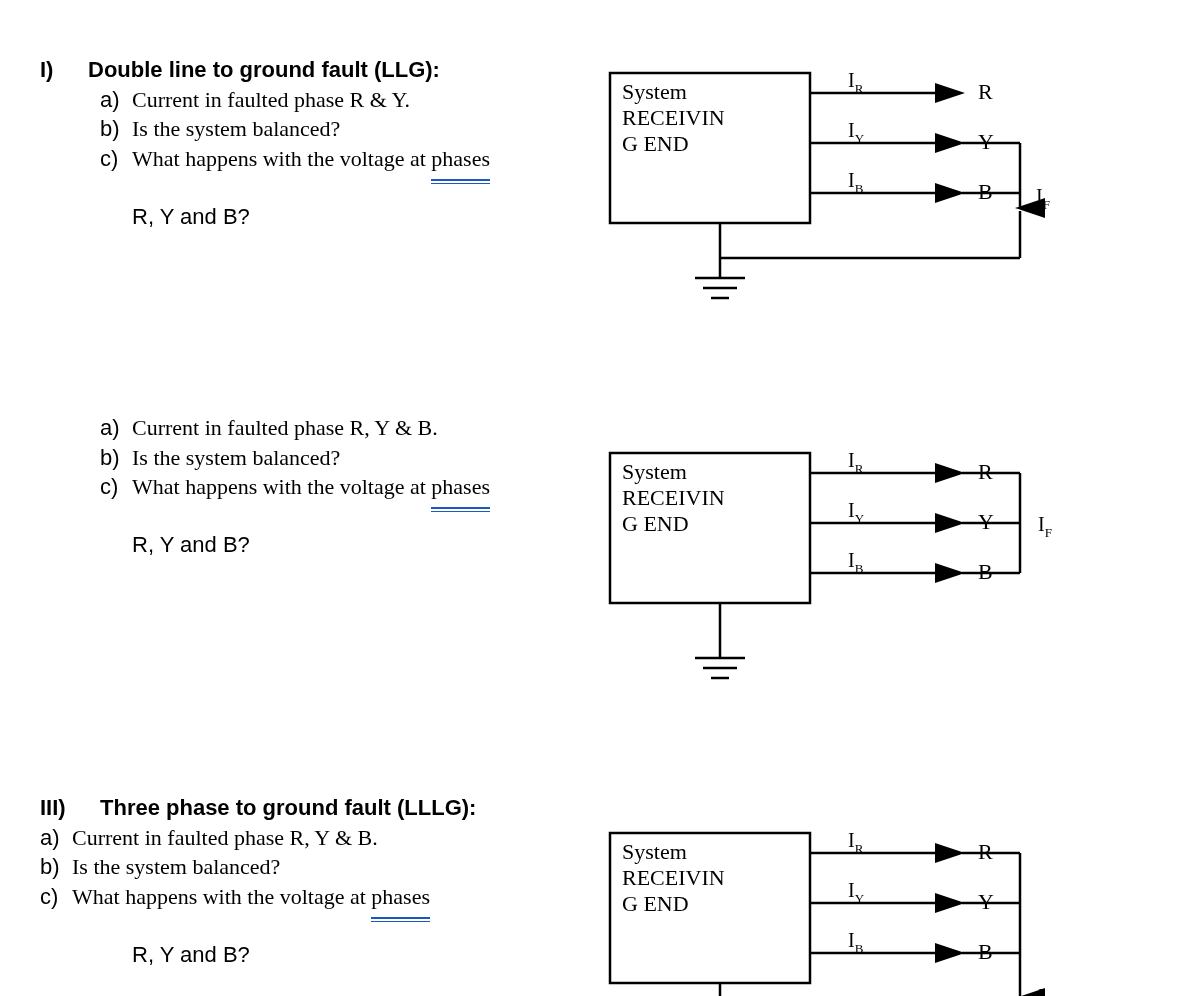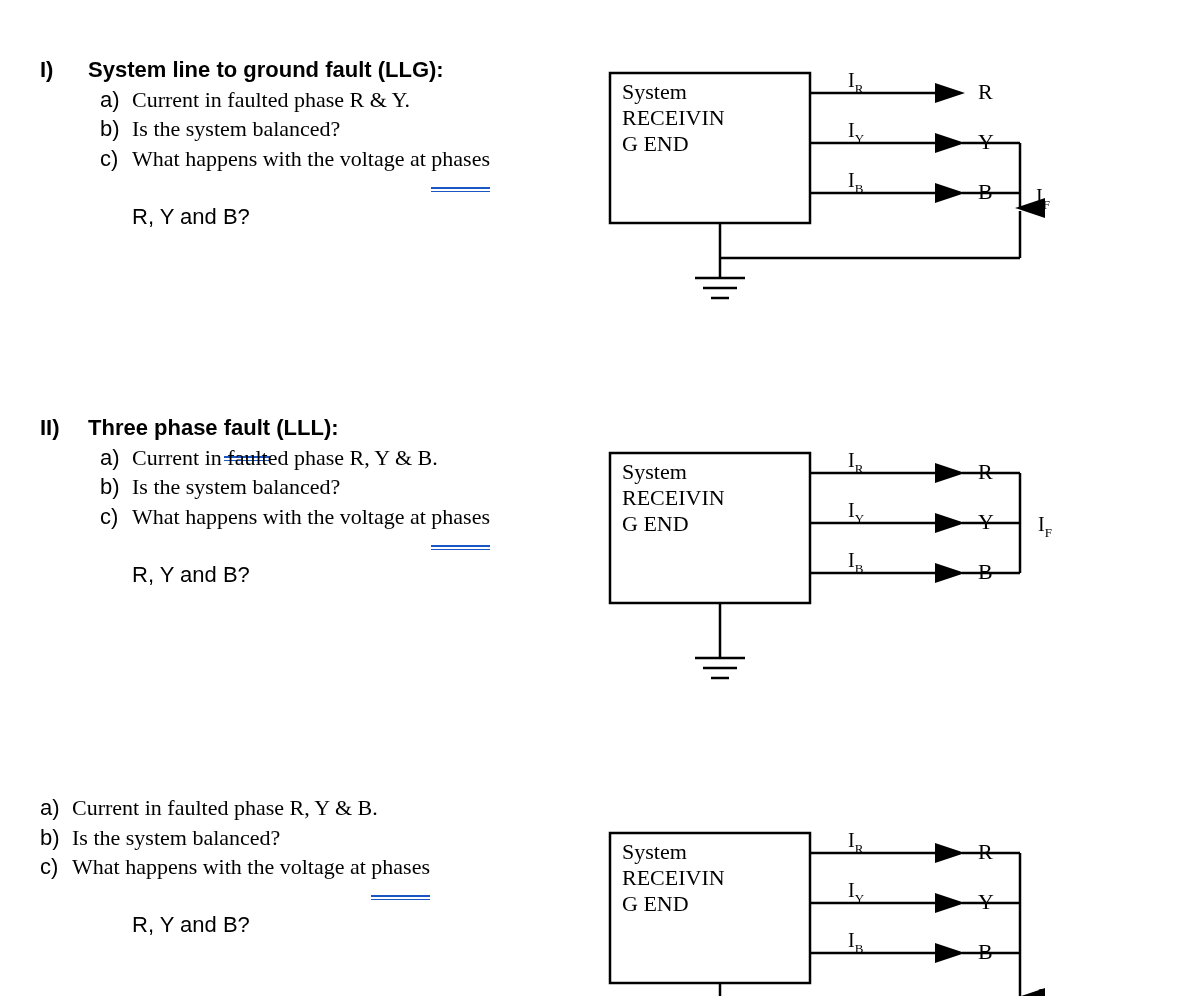--- a/index.html
+++ b/index.html
@@ -62,35 +62,35 @@
   }
   .hangtwo {
     padding-left: 60px; 
     margin-top: 28px;
   }
   .spelllink {
     color: #000;
     text-decoration: none;
     border-bottom: 1px solid #1a56c4;
     box-shadow: 0 1px 0 0 #1a56c4, 0 3px 0 0 #fff, 0 4px 0 0 #1a56c4;
-    padding-bottom: 16px;
+    padding-bottom: 8px;
   }
 
   svg { display: block; }
 </style>
 </head>
 <body>
 
 <div class="page">
 
   <div class="row">
     <div class="textcol">
       <div class="hang">
         <span class="num">I)</span>
-        <span class="heading">System line to ground fault (LLG):</span>
+        <span class="heading">Double line to ground fault (LLG):</span>
       </div>
       <div class="sublist">
         <div class="item">
           <span class="lbl">a)</span>
           <span class="txt">Current in faulted phase R &amp; Y.</span>
         </div>
         <div class="item">
           <span class="lbl">b)</span>
           <span class="txt">Is the system balanced?</span>
         </div>
@@ -153,26 +153,20 @@
         <line x1="120" y1="195" x2="120" y2="215" stroke="#000" stroke-width="2.5"></line>
         <line x1="95" y1="215" x2="145" y2="215" stroke="#000" stroke-width="2.5"></line>
         <line x1="103" y1="225" x2="137" y2="225" stroke="#000" stroke-width="2.5"></line>
         <line x1="111" y1="235" x2="129" y2="235" stroke="#000" stroke-width="2.5"></line>
       </svg>
     </div>
   </div>
 
   <div class="row" style="margin-top:40px;">
     <div class="textcol">
-      <div class="hang">
-        <span class="num">II)</span>
-        <span class="heading">
-          <span>Three phase </span><span class="spelllink">fault</span><span> (LLL):</span>
-        </span>
-      </div>
       <div class="sublist">
         <div class="item">
           <span class="lbl">a)</span>
           <span class="txt">Current in faulted phase R, Y &amp; B.</span>
         </div>
         <div class="item">
           <span class="lbl">b)</span>
           <span class="txt">Is the system balanced?</span>
         </div>
         <div class="item">
@@ -226,20 +220,24 @@
         <line x1="120" y1="160" x2="120" y2="215" stroke="#000" stroke-width="2.5"></line>
         <line x1="95" y1="215" x2="145" y2="215" stroke="#000" stroke-width="2.5"></line>
         <line x1="103" y1="225" x2="137" y2="225" stroke="#000" stroke-width="2.5"></line>
         <line x1="111" y1="235" x2="129" y2="235" stroke="#000" stroke-width="2.5"></line>
       </svg>
     </div>
   </div>
 
   <div class="row" style="margin-top:20px; margin-bottom:0;">
     <div class="textcol">
+      <div class="hang">
+        <span class="num" style="min-width:60px;">III)</span>
+        <span class="heading">Three phase to ground fault (LLLG):</span>
+      </div>
       <div class="sublist" style="padding-left:0;">
         <div class="item">
           <span class="lbl">a)</span>
           <span class="txt">Current in faulted phase R, Y &amp; B.</span>
         </div>
         <div class="item">
           <span class="lbl">b)</span>
           <span class="txt">Is the system balanced?</span>
         </div>
         <div class="item">

